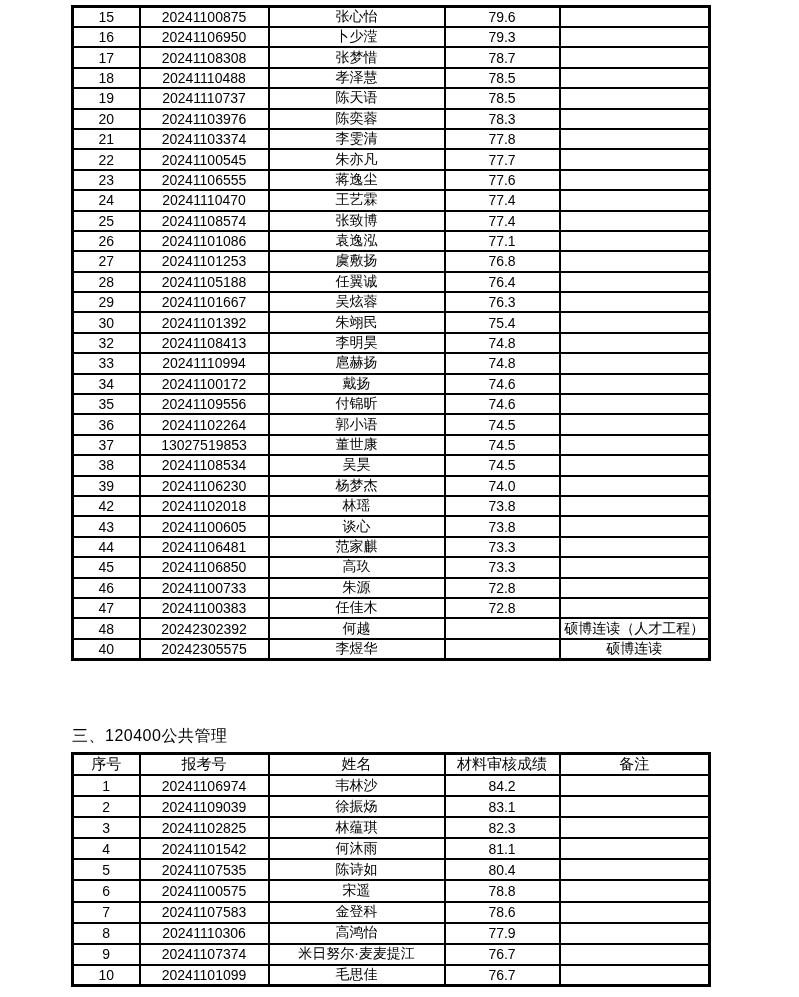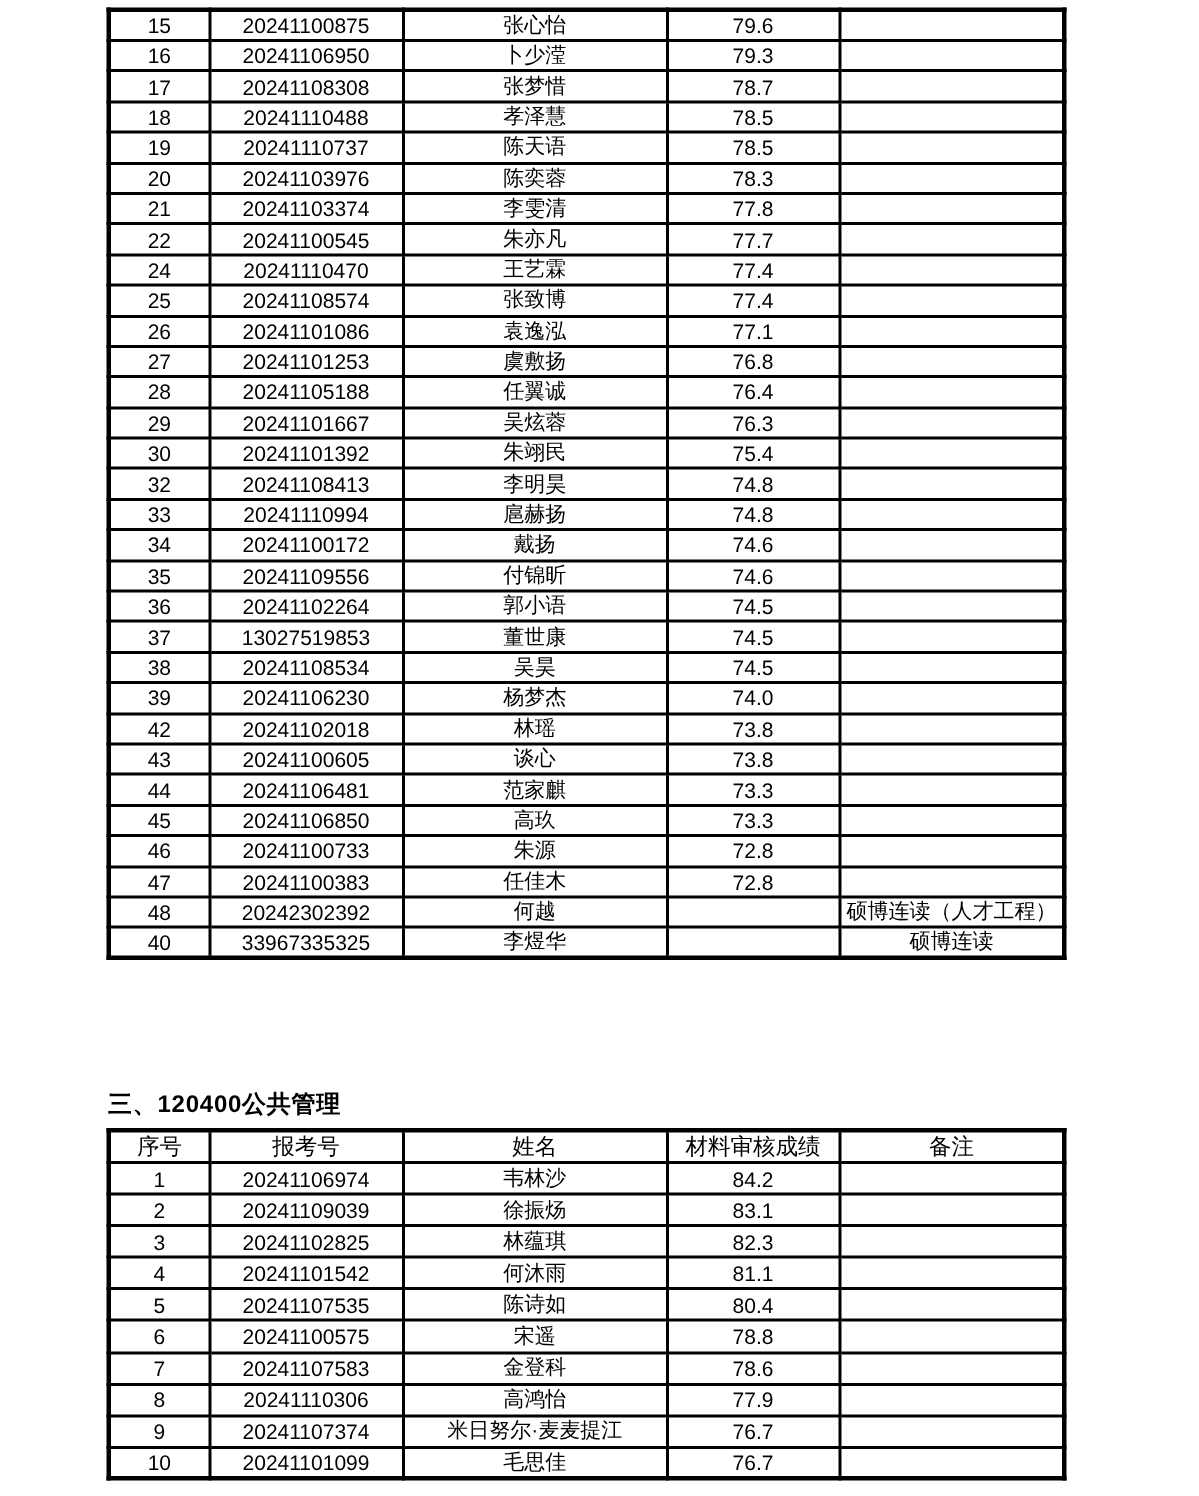--- a/index.html
+++ b/index.html
@@ -32,21 +32,21 @@
     overflow: hidden;
   }
   .tbl-upper td { height: 20.4px; }
   .tbl-lower td, .tbl-lower th { height: 21.1px; }
   .cell-name, .cell-remark, .tbl th { font-size: 15px; }
   .section-title {
     position: absolute;
     left: 72px;
     top: 726px;
     font-size: 16px;
-    font-weight: bold;
+    font-weight: normal;
     letter-spacing: 0.5px;
   }
   col.c-no { width: 67px; }
   col.c-id { width: 129px; }
   col.c-name { width: 176px; }
   col.c-score { width: 115px; }
   col.c-remark { width: 150px; }
 </style>
 </head>
 <body>
@@ -120,20 +120,27 @@
         </tr>
 
         <tr>
           <td class="cell-no">22</td>
           <td class="cell-id">20241100545</td>
           <td class="cell-name">朱亦凡</td>
           <td class="cell-score">77.7</td>
           <td class="cell-remark"></td>
         </tr>
 
+        <tr>
+          <td class="cell-no">23</td>
+          <td class="cell-id">20241106555</td>
+          <td class="cell-name">蒋逸尘</td>
+          <td class="cell-score">77.6</td>
+          <td class="cell-remark"></td>
+        </tr>
 
         <tr>
           <td class="cell-no">24</td>
           <td class="cell-id">20241110470</td>
           <td class="cell-name">王艺霖</td>
           <td class="cell-score">77.4</td>
           <td class="cell-remark"></td>
         </tr>
 
         <tr>
@@ -302,21 +309,21 @@
         <tr>
           <td class="cell-no">48</td>
           <td class="cell-id">20242302392</td>
           <td class="cell-name">何越</td>
           <td class="cell-score"></td>
           <td class="cell-remark">硕博连读（人才工程）</td>
         </tr>
 
         <tr>
           <td class="cell-no">40</td>
-          <td class="cell-id">33967335325</td>
+          <td class="cell-id">20242305575</td>
           <td class="cell-name">李煜华</td>
           <td class="cell-score"></td>
           <td class="cell-remark">硕博连读</td>
         </tr>
       </tbody>
   </table>
 
   <div class="section-title">三、120400公共管理</div>
 
   <table class="tbl tbl-lower">

